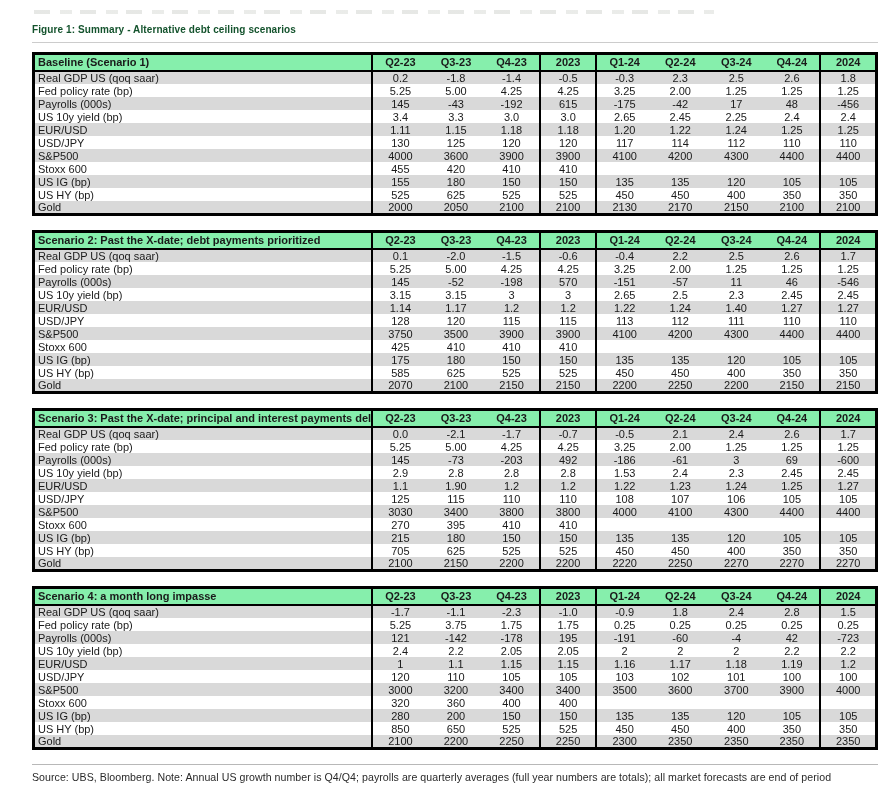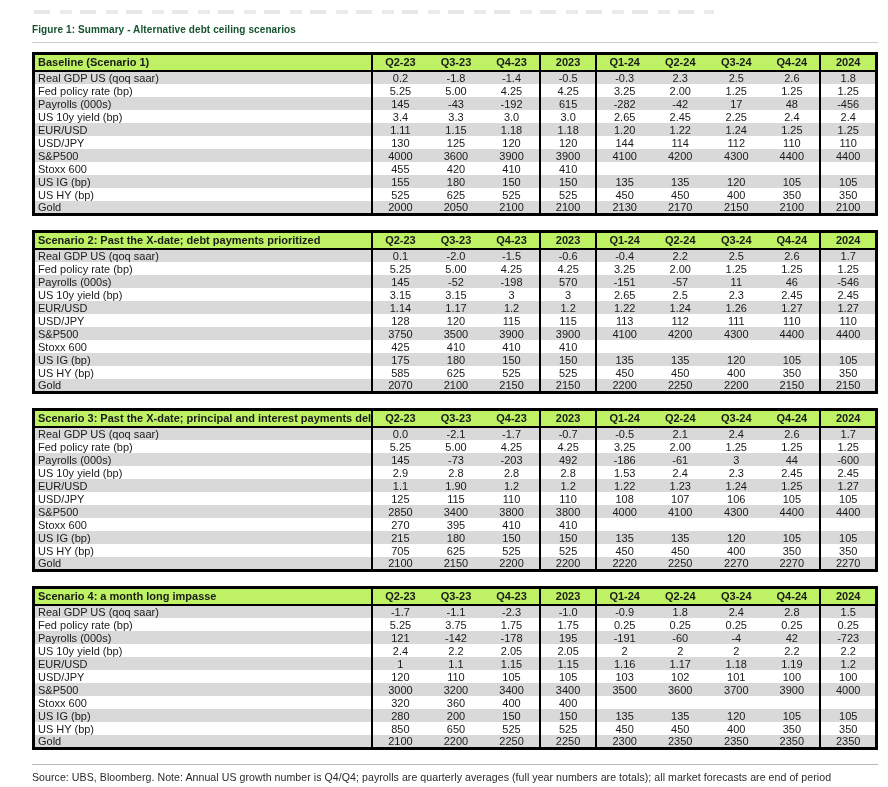--- a/index.html
+++ b/index.html
@@ -26,21 +26,21 @@
     width: 846px; margin-bottom: 14px;
     border: 3px solid #000;
     font-size: 11px;
   }
   table.fig th, table.fig td {
     padding: 0 3px; height: 13px; line-height: 12px;
     font-weight: normal; white-space: nowrap; overflow: hidden;
   }
   table.fig thead th {
     font-weight: bold; height: 16px; line-height: 15px;
-    border-bottom: 2.5px solid #000; background: #bef264;
+    border-bottom: 2.5px solid #000; background: #86efac;
   }
   table.fig th.lbl, table.fig td.lbl {
     text-align: left; width: 338px; border-right: 2.5px solid #000;
   }
   table.fig th.num, table.fig td.num { text-align: center; width: 56px; }
   table.fig .c3 { border-left: 2.5px solid #000; border-right: 2.5px solid #000; margin-top: 34px; }
   table.fig .c8 { border-left: 2.5px solid #000; }
   table.fig tr.stripe td { background: #d9d9d9; }
   .source {
     width: 846px; margin-top: 2px; padding-top: 6px;
@@ -94,21 +94,21 @@
             <td class="num c6">1.25</td>
             <td class="num c7">1.25</td>
             <td class="num c8">1.25</td>
           </tr>
           <tr class="stripe">
             <td class="lbl">Payrolls (000s)</td>
             <td class="num c0">145</td>
             <td class="num c1">-43</td>
             <td class="num c2">-192</td>
             <td class="num c3">615</td>
-            <td class="num c4">-282</td>
+            <td class="num c4">-175</td>
             <td class="num c5">-42</td>
             <td class="num c6">17</td>
             <td class="num c7">48</td>
             <td class="num c8">-456</td>
           </tr>
           <tr>
             <td class="lbl">US 10y yield (bp)</td>
             <td class="num c0">3.4</td>
             <td class="num c1">3.3</td>
             <td class="num c2">3.0</td>
@@ -130,21 +130,21 @@
             <td class="num c6">1.24</td>
             <td class="num c7">1.25</td>
             <td class="num c8">1.25</td>
           </tr>
           <tr>
             <td class="lbl">USD/JPY</td>
             <td class="num c0">130</td>
             <td class="num c1">125</td>
             <td class="num c2">120</td>
             <td class="num c3">120</td>
-            <td class="num c4">144</td>
+            <td class="num c4">117</td>
             <td class="num c5">114</td>
             <td class="num c6">112</td>
             <td class="num c7">110</td>
             <td class="num c8">110</td>
           </tr>
           <tr class="stripe">
             <td class="lbl">S&amp;P500</td>
             <td class="num c0">4000</td>
             <td class="num c1">3600</td>
             <td class="num c2">3900</td>
@@ -270,21 +270,21 @@
             <td class="num c8">2.45</td>
           </tr>
           <tr class="stripe">
             <td class="lbl">EUR/USD</td>
             <td class="num c0">1.14</td>
             <td class="num c1">1.17</td>
             <td class="num c2">1.2</td>
             <td class="num c3">1.2</td>
             <td class="num c4">1.22</td>
             <td class="num c5">1.24</td>
-            <td class="num c6">1.26</td>
+            <td class="num c6">1.40</td>
             <td class="num c7">1.27</td>
             <td class="num c8">1.27</td>
           </tr>
           <tr>
             <td class="lbl">USD/JPY</td>
             <td class="num c0">128</td>
             <td class="num c1">120</td>
             <td class="num c2">115</td>
             <td class="num c3">115</td>
             <td class="num c4">113</td>
@@ -397,21 +397,21 @@
           </tr>
           <tr class="stripe">
             <td class="lbl">Payrolls (000s)</td>
             <td class="num c0">145</td>
             <td class="num c1">-73</td>
             <td class="num c2">-203</td>
             <td class="num c3">492</td>
             <td class="num c4">-186</td>
             <td class="num c5">-61</td>
             <td class="num c6">3</td>
-            <td class="num c7">44</td>
+            <td class="num c7">69</td>
             <td class="num c8">-600</td>
           </tr>
           <tr>
             <td class="lbl">US 10y yield (bp)</td>
             <td class="num c0">2.9</td>
             <td class="num c1">2.8</td>
             <td class="num c2">2.8</td>
             <td class="num c3">2.8</td>
             <td class="num c4">1.53</td>
             <td class="num c5">2.4</td>
@@ -438,21 +438,21 @@
             <td class="num c2">110</td>
             <td class="num c3">110</td>
             <td class="num c4">108</td>
             <td class="num c5">107</td>
             <td class="num c6">106</td>
             <td class="num c7">105</td>
             <td class="num c8">105</td>
           </tr>
           <tr class="stripe">
             <td class="lbl">S&amp;P500</td>
-            <td class="num c0">2850</td>
+            <td class="num c0">3030</td>
             <td class="num c1">3400</td>
             <td class="num c2">3800</td>
             <td class="num c3">3800</td>
             <td class="num c4">4000</td>
             <td class="num c5">4100</td>
             <td class="num c6">4300</td>
             <td class="num c7">4400</td>
             <td class="num c8">4400</td>
           </tr>
           <tr>

